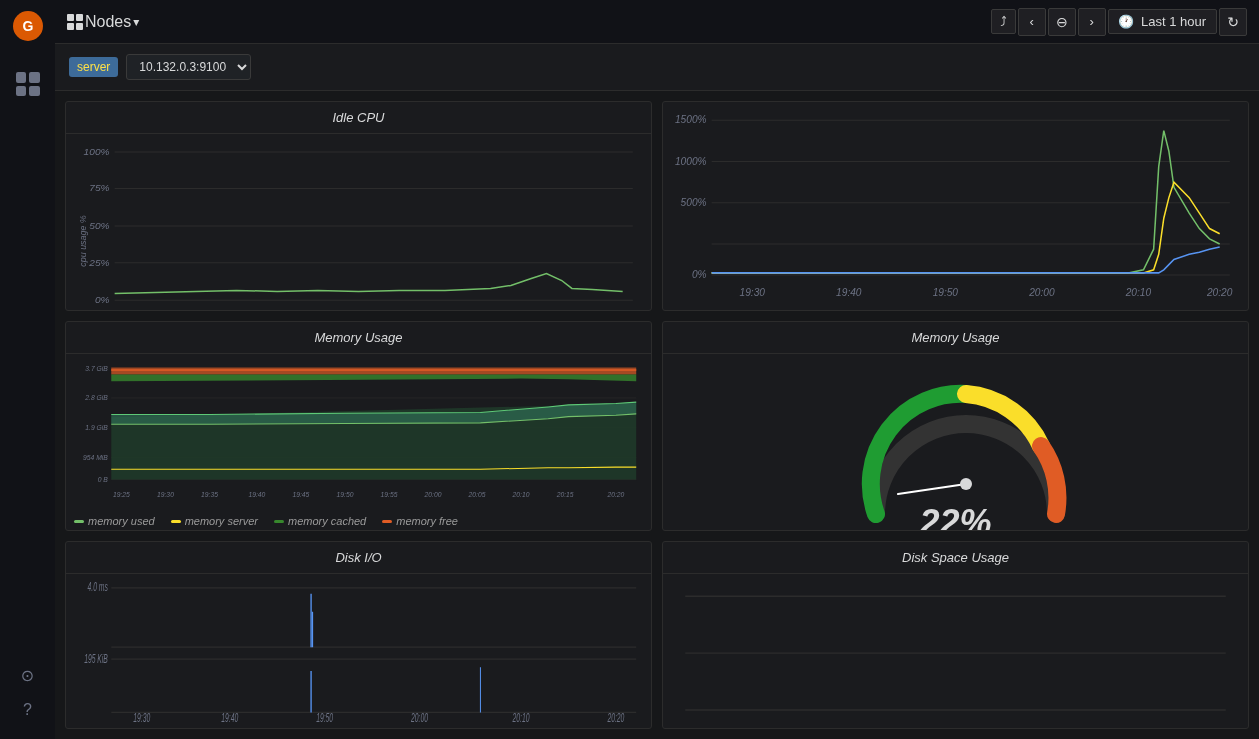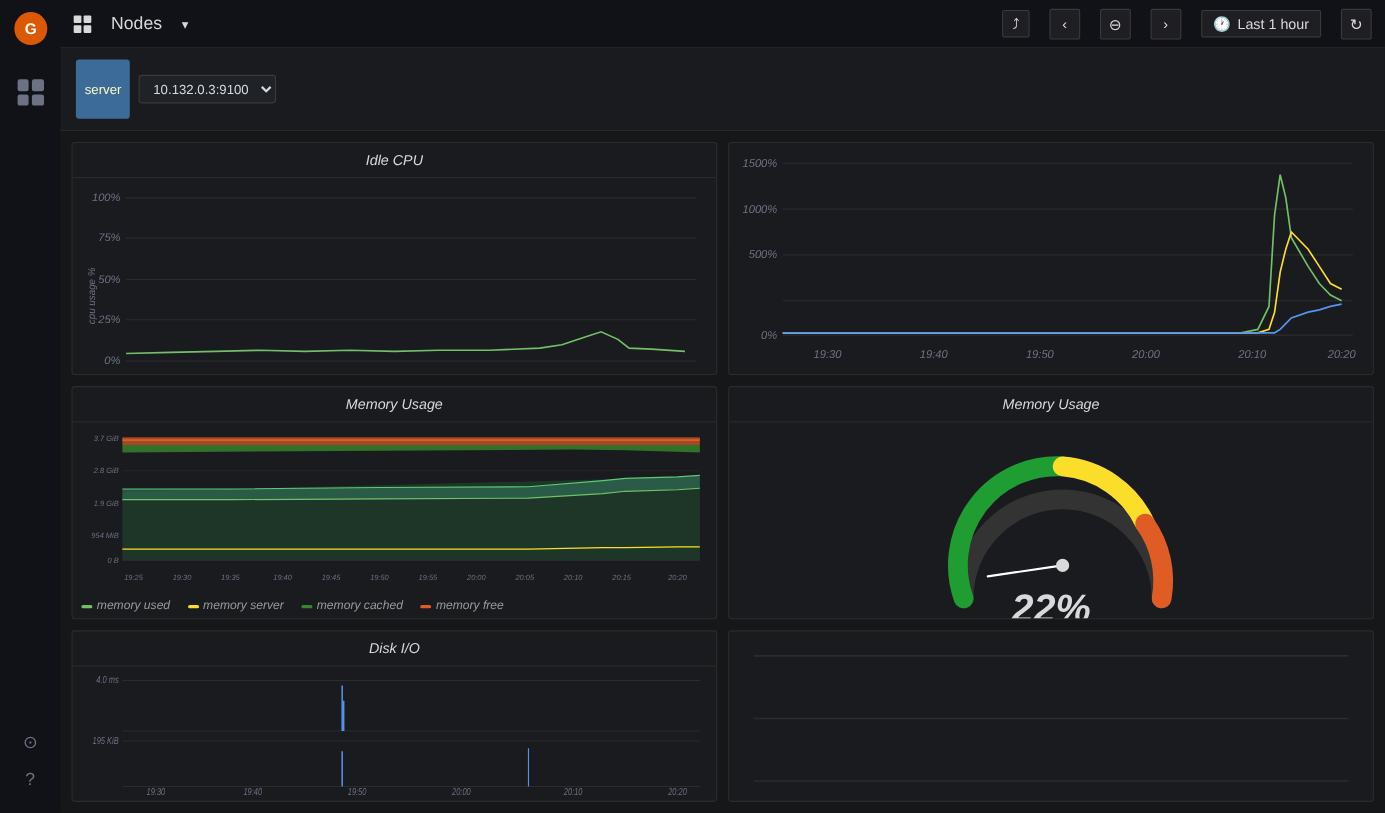--- a/index.html
+++ b/index.html
@@ -52,21 +52,21 @@
       overflow: hidden;
     }
 
     
     .topbar {
       background: #111217;
       height: 44px;
       display: flex;
       align-items: center;
       padding: 0 12px;
-      gap: 18px;
+      gap: 2px;
       border-bottom: 1px solid #2c2c2c;
       flex-shrink: 0;
     }
     .topbar-grid-icon {
       display: grid;
       grid-template-columns: 1fr 1fr;
       grid-template-rows: 1fr 1fr;
       gap: 2px;
       width: 16px;
       height: 16px;
@@ -139,22 +139,22 @@
       background: #1a1b1e;
       padding: 10px 14px;
       display: flex;
       align-items: center;
       gap: 8px;
       flex-shrink: 0;
       border-bottom: 1px solid #2c2c2c;
     }
     .filter-tag {
       background: #3d6b99;
-      color: #fef9c3;
-      padding: 20px 8px;
+      color: #fde047;
+      padding: 3px 8px;
       border-radius: 3px;
       font-size: 12px;
     }
     .filter-select {
       background: #1f2226;
       border: 1px solid #3a3a3a;
       color: #d8d9da;
       padding: 4px 8px;
       border-radius: 3px;
       font-size: 12px;
@@ -491,20 +491,21 @@
           <line x1="350" y1="55" x2="350" y2="10" stroke="#5794f2" stroke-width="2"></line>
           <line x1="352" y1="55" x2="352" y2="25" stroke="#5794f2" stroke-width="2"></line>
 
           <line x1="350" y1="110" x2="350" y2="75" stroke="#5794f2" stroke-width="2"></line>
           <line x1="600" y1="110" x2="600" y2="72" stroke="#5794f2" stroke-width="1.5"></line>
         </svg>
       </div>
     </div>
 
     <div class="panel disk-space-panel">
+      <div class="panel-title">Disk Space Usage</div>
       <div class="panel-body" style="height:130px;">
         <div style="display:flex;align-items:center;justify-content:center;height:100%;color:#6c7284;font-size:12px;">
 
           <svg width="100%" height="100%" viewBox="0 0 400 100" preserveAspectRatio="none">
             <line x1="10" y1="10" x2="390" y2="10" stroke="#2c2c2c" stroke-width="1"></line>
             <line x1="10" y1="50" x2="390" y2="50" stroke="#2c2c2c" stroke-width="1"></line>
             <line x1="10" y1="90" x2="390" y2="90" stroke="#2c2c2c" stroke-width="1"></line>
           </svg>
         </div>
       </div>

